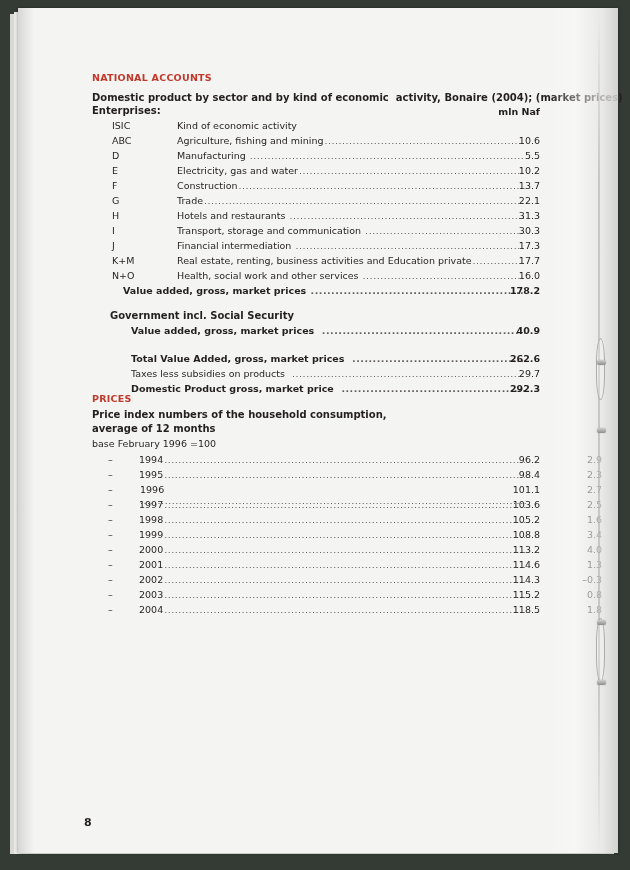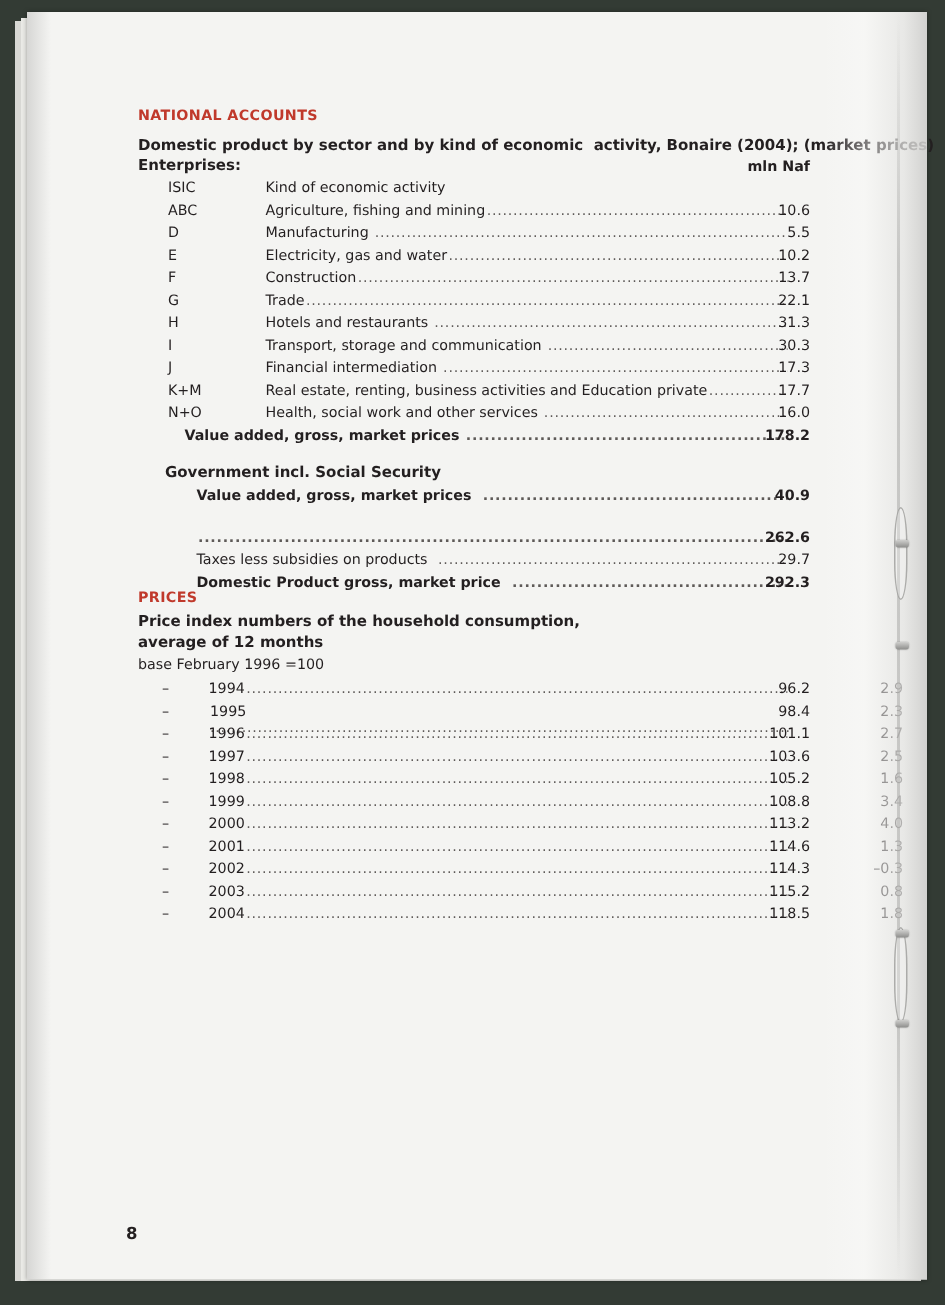--- a/index.html
+++ b/index.html
@@ -308,20 +308,21 @@
     <div class="row bold indent-1" style="top:317px;">
       <span class="desc-wrap">
         <span class="desc">Value added, gross, market prices  </span>
         <span class="leader">.......................................................................................................................................................</span>
       </span>
       <span class="value">40.9</span>
     </div>
 
     <div class="row bold indent-1" style="top:345px;">
       <span class="desc-wrap">
+        <span class="desc">Total Value Added, gross, market prices  </span>
         <span class="leader">.......................................................................................................................................................</span>
       </span>
       <span class="value">262.6</span>
     </div>
 
     <div class="row indent-1" style="top:360px;">
       <span class="desc-wrap">
         <span class="desc">Taxes less subsidies on products  </span>
         <span class="leader">.......................................................................................................................................................</span>
       </span>
@@ -349,31 +350,31 @@
       <span class="desc-wrap" style="left:108px;">
         <span class="desc">1994</span>
         <span class="leader">.......................................................................................................................................................</span>
       </span>
       <span class="value">96.2</span>
       <span class="pct">2.9</span>
     </div>
 
     <div class="row" style="top:461px;">
       <span class="code" style="left:90px; width:18px;">–</span>
-      <span class="desc-wrap" style="left:108px;flex-direction:column;">
+      <span class="desc-wrap" style="left:108px;">
         <span class="desc">1995</span>
         <span class="leader">.......................................................................................................................................................</span>
       </span>
       <span class="value">98.4</span>
       <span class="pct">2.3</span>
     </div>
 
     <div class="row" style="top:476px;">
       <span class="code" style="left:90px; width:18px;">–</span>
-      <span class="desc-wrap" style="left:108px;">
+      <span class="desc-wrap" style="left:108px;flex-direction:column;">
         <span class="desc">1996</span>
         <span class="leader">.......................................................................................................................................................</span>
       </span>
       <span class="value">101.1</span>
       <span class="pct">2.7</span>
     </div>
 
     <div class="row" style="top:491px;">
       <span class="code" style="left:90px; width:18px;">–</span>
       <span class="desc-wrap" style="left:108px;">

